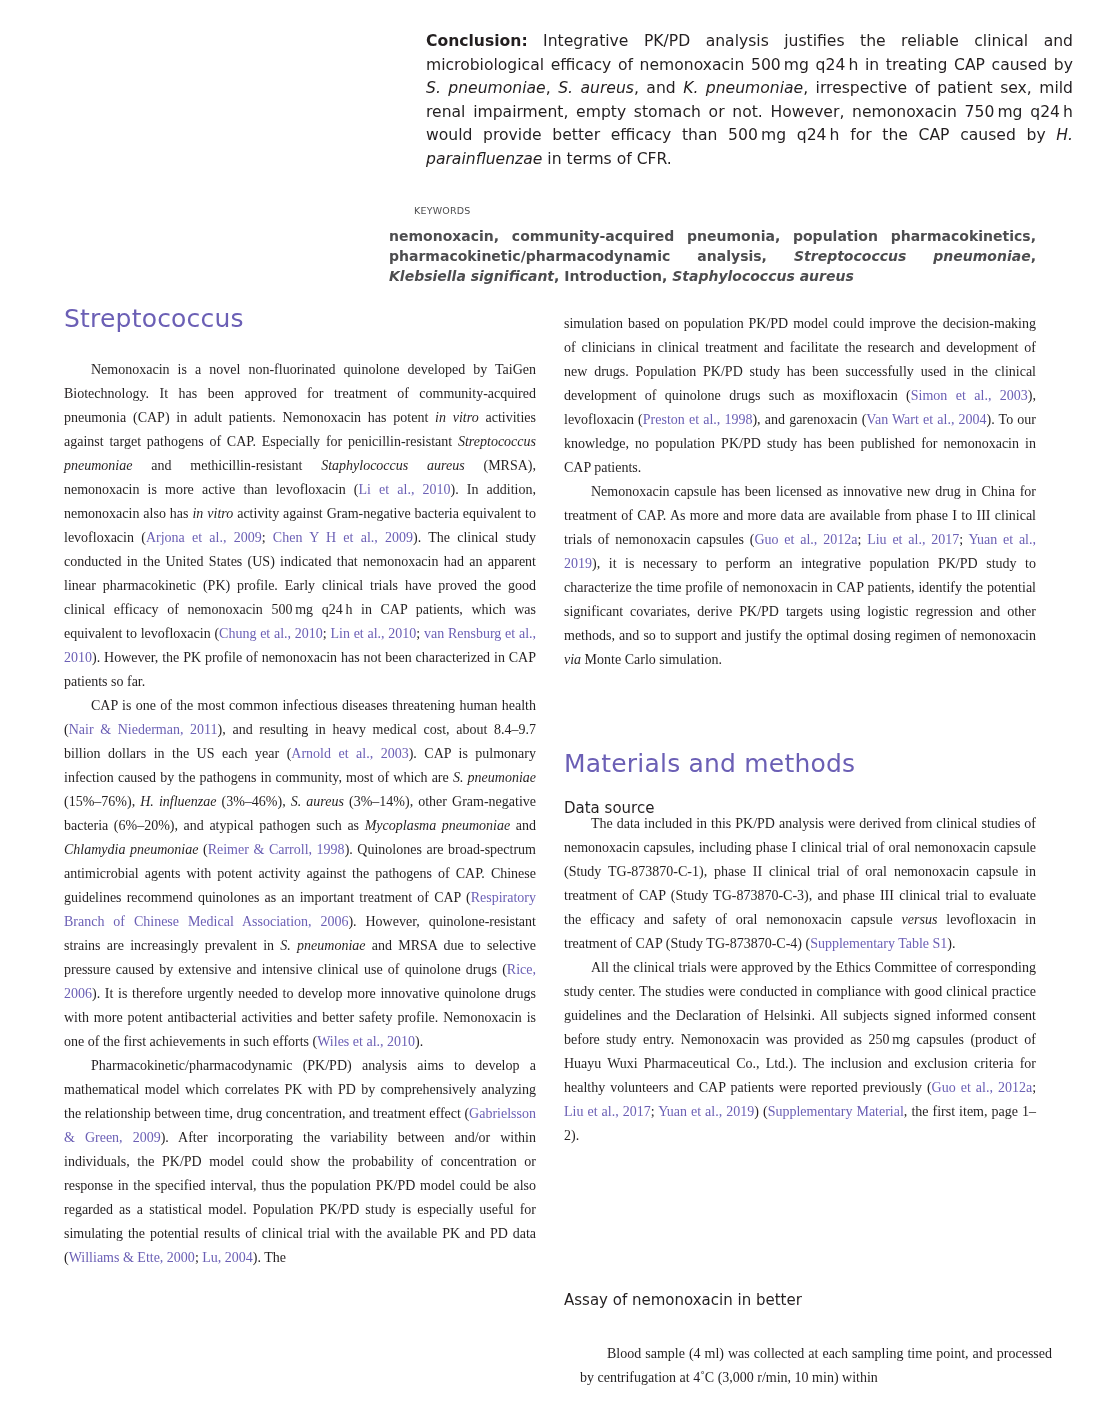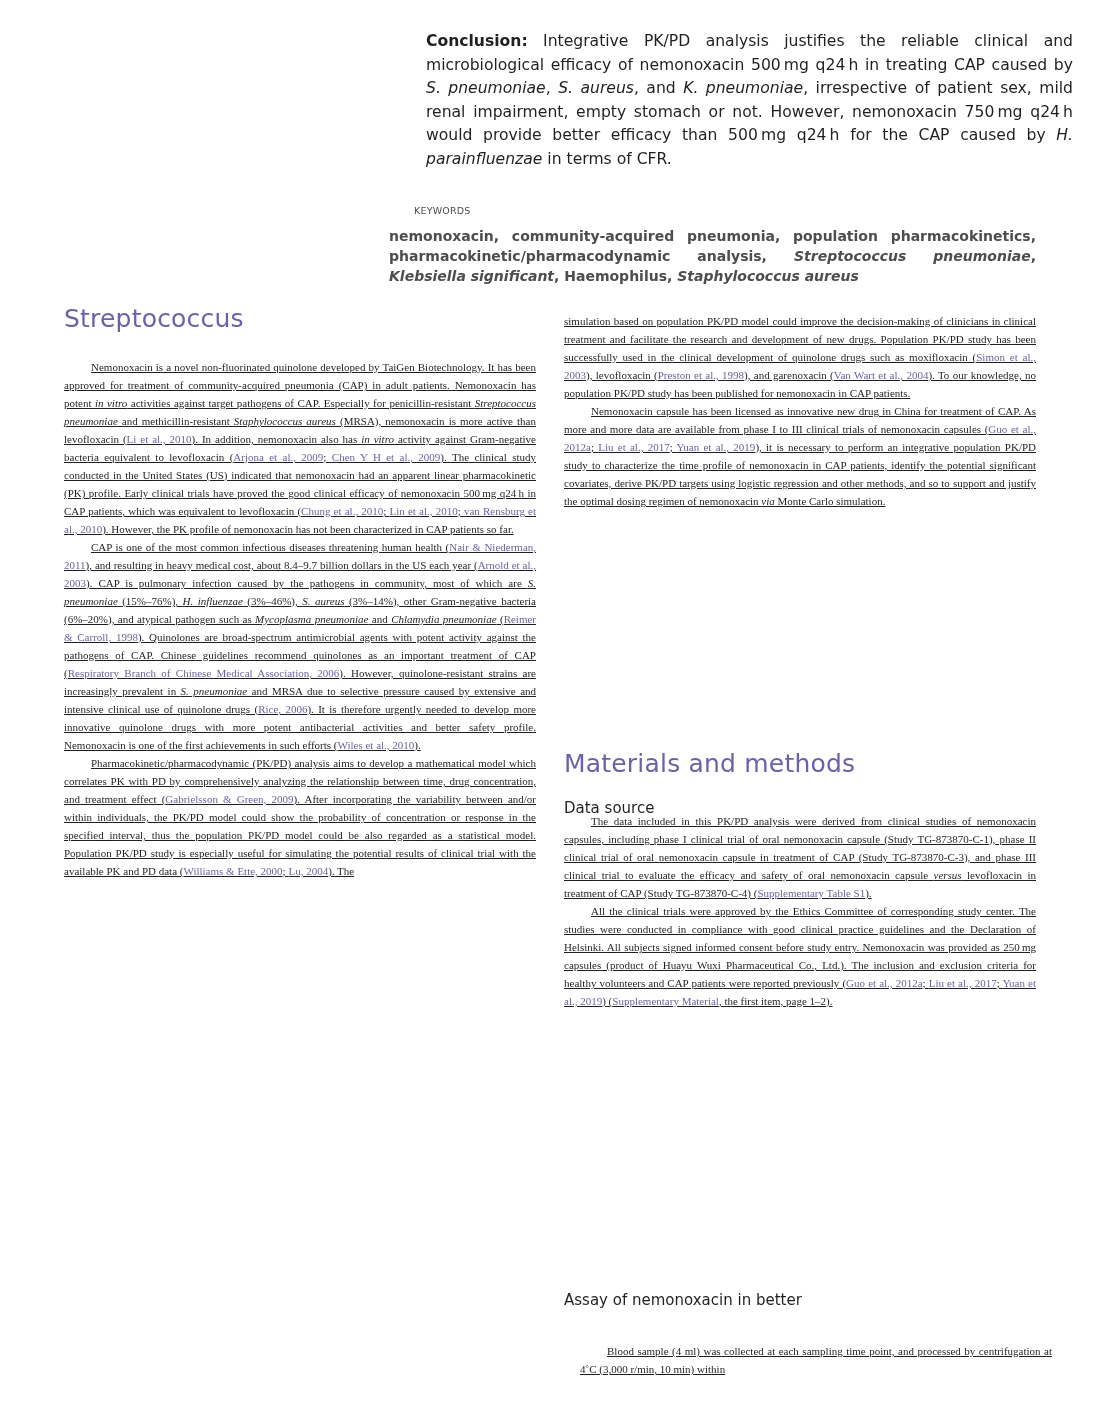--- a/index.html
+++ b/index.html
@@ -6,36 +6,36 @@
   body { width: 1100px; height: 1401px; position: relative; overflow: hidden; color: #231f20; }
   .abs { position: absolute; }
   .sans { font-family: "DejaVu Sans", "Liberation Sans", sans-serif; }
   .serif { font-family: "Liberation Serif", "DejaVu Serif", serif; }
   .conclusion { left: 389px; top: 30px; width: 647px; font-size: 15.6px; line-height: 23.5px; text-align: justify; color: #231f20; margin-left: 37px; }
   .conclusion .lbl { font-weight: bold; }
   .kw-label { left: 389px; top: 205px; font-size: 9.5px; color: #4d4d4f; letter-spacing: 0.2px; margin-left: 25px; }
   .keywords { left: 389px; top: 226px; width: 647px; font-size: 14px; line-height: 20px; text-align: justify; color: #4d4d4f; font-weight: bold; }
   .h1 { font-size: 25px; color: #6b5fb5; font-weight: normal; letter-spacing: 0.2px; }
   .h2 { font-size: 15px; color: #231f20; font-weight: normal; }
-  .col { font-size: 11px; line-height: 18px; text-align: justify; color: #231f20; text-decoration: underline; }
+  .col { font-size: 14px; line-height: 24px; text-align: justify; color: #231f20; }
   .col p { margin: 0; text-indent: 27px; }
   .col p.noindent { text-indent: 0; }
   .ref { color: #6b5fb5; cursor: pointer; }
   i { font-style: italic; }
 </style>
 </head>
 <body>
 
 <div class="abs sans conclusion">
   <span class="lbl">Conclusion:</span><span> Integrative PK/PD analysis justifies the reliable clinical and microbiological efficacy of nemonoxacin 500 mg q24 h in treating CAP caused by </span><i>S. pneumoniae</i><span>, </span><i>S. aureus</i><span>, and </span><i>K. pneumoniae</i><span>, irrespective of patient sex, mild renal impairment, empty stomach or not. However, nemonoxacin 750 mg q24 h would provide better efficacy than 500 mg q24 h for the CAP caused by </span><i>H. parainfluenzae</i><span> in terms of CFR.</span>
 </div>
 
 <div class="abs sans kw-label">KEYWORDS</div>
 <div class="abs sans keywords">
-  <span>nemonoxacin, community-acquired pneumonia, population pharmacokinetics, pharmacokinetic/pharmacodynamic analysis, </span><i>Streptococcus pneumoniae</i><span>, </span><i>Klebsiella significant</i><span>, Haemophilus, </span><i>Staphylococcus aureus</i>
+  <span>nemonoxacin, community-acquired pneumonia, population pharmacokinetics, pharmacokinetic/pharmacodynamic analysis, </span><i>Streptococcus pneumoniae</i><span>, </span><i>Klebsiella significant</i><span>, Introduction, </span><i>Staphylococcus aureus</i>
 </div>
 
 <div class="abs sans h1" style="left:64px; top:304px;">Streptococcus</div>
 
 <div class="abs serif col" style="left:64px; top:358px; width:472px;">
   <p><span>Nemonoxacin is a novel non-fluorinated quinolone developed by TaiGen Biotechnology. It has been approved for treatment of community-acquired pneumonia (CAP) in adult patients. Nemonoxacin has potent </span><i>in vitro</i><span> activities against target pathogens of CAP. Especially for penicillin-resistant </span><i>Streptococcus pneumoniae</i><span> and methicillin-resistant </span><i>Staphylococcus aureus</i><span> (MRSA), nemonoxacin is more active than levofloxacin (</span><a class="ref">Li et al., 2010</a><span>). In addition, nemonoxacin also has </span><i>in vitro</i><span> activity against Gram-negative bacteria equivalent to levofloxacin (</span><a class="ref">Arjona et al., 2009</a><span>; </span><a class="ref">Chen Y H et al., 2009</a><span>). The clinical study conducted in the United States (US) indicated that nemonoxacin had an apparent linear pharmacokinetic (PK) profile. Early clinical trials have proved the good clinical efficacy of nemonoxacin 500 mg q24 h in CAP patients, which was equivalent to levofloxacin (</span><a class="ref">Chung et al., 2010</a><span>; </span><a class="ref">Lin et al., 2010</a><span>; </span><a class="ref">van Rensburg et al., 2010</a><span>). However, the PK profile of nemonoxacin has not been characterized in CAP patients so far.</span></p>
 
   <p><span>CAP is one of the most common infectious diseases threatening human health (</span><a class="ref">Nair &amp; Niederman, 2011</a><span>), and resulting in heavy medical cost, about 8.4–9.7 billion dollars in the US each year (</span><a class="ref">Arnold et al., 2003</a><span>). CAP is pulmonary infection caused by the pathogens in community, most of which are </span><i>S. pneumoniae</i><span> (15%–76%), </span><i>H. influenzae</i><span> (3%–46%), </span><i>S. aureus</i><span> (3%–14%), other Gram-negative bacteria (6%–20%), and atypical pathogen such as </span><i>Mycoplasma pneumoniae</i><span> and </span><i>Chlamydia pneumoniae</i><span> (</span><a class="ref">Reimer &amp; Carroll, 1998</a><span>). Quinolones are broad-spectrum antimicrobial agents with potent activity against the pathogens of CAP. Chinese guidelines recommend quinolones as an important treatment of CAP (</span><a class="ref">Respiratory Branch of Chinese Medical Association, 2006</a><span>). However, quinolone-resistant strains are increasingly prevalent in </span><i>S. pneumoniae</i><span> and MRSA due to selective pressure caused by extensive and intensive clinical use of quinolone drugs (</span><a class="ref">Rice, 2006</a><span>). It is therefore urgently needed to develop more innovative quinolone drugs with more potent antibacterial activities and better safety profile. Nemonoxacin is one of the first achievements in such efforts (</span><a class="ref">Wiles et al., 2010</a><span>).</span></p>
 
   <p><span>Pharmacokinetic/pharmacodynamic (PK/PD) analysis aims to develop a mathematical model which correlates PK with PD by comprehensively analyzing the relationship between time, drug concentration, and treatment effect (</span><a class="ref">Gabrielsson &amp; Green, 2009</a><span>). After incorporating the variability between and/or within individuals, the PK/PD model could show the probability of concentration or response in the specified interval, thus the population PK/PD model could be also regarded as a statistical model. Population PK/PD study is especially useful for simulating the potential results of clinical trial with the available PK and PD data (</span><a class="ref">Williams &amp; Ette, 2000</a><span>; </span><a class="ref">Lu, 2004</a><span>). The</span></p>

